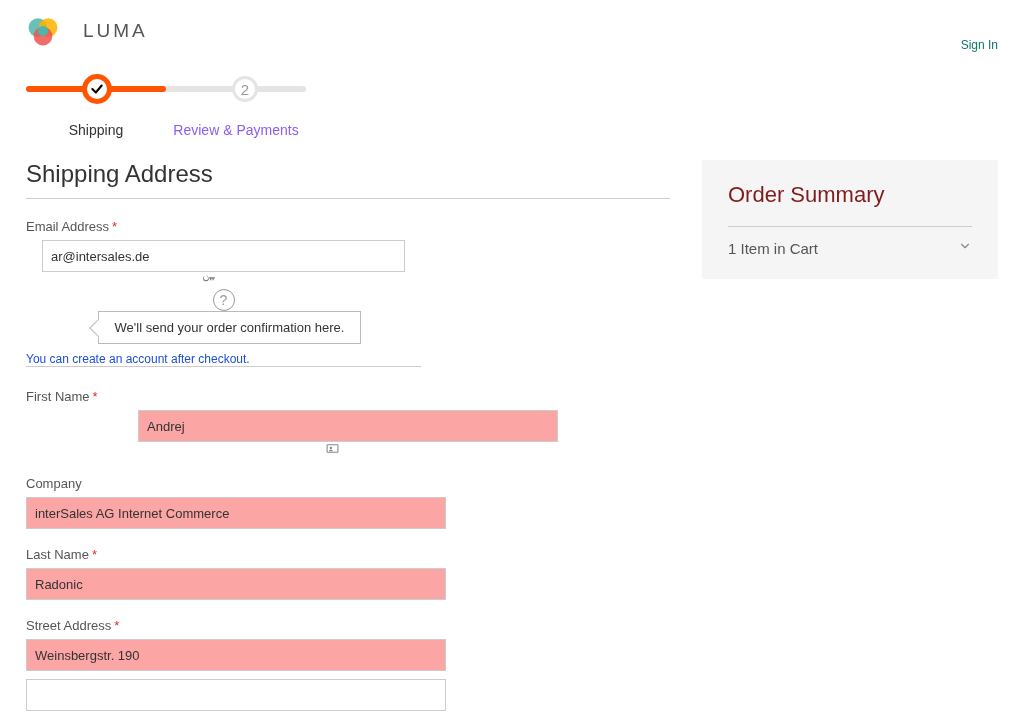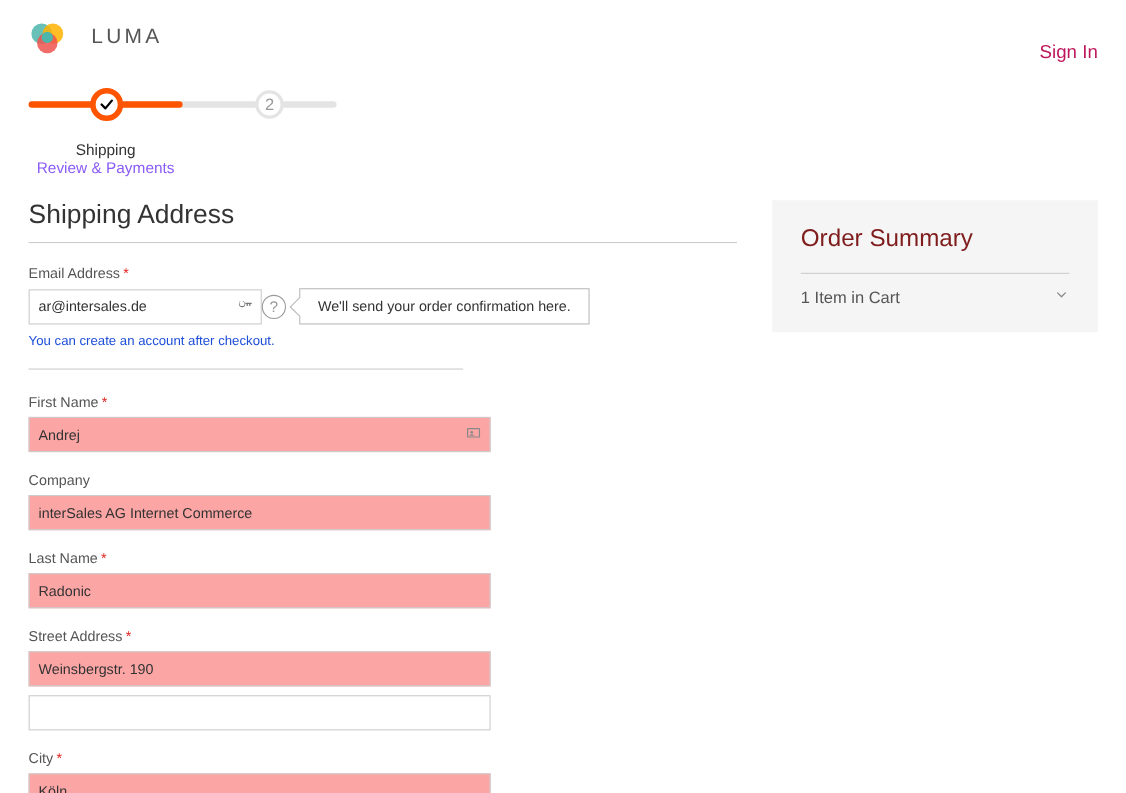--- a/index.html
+++ b/index.html
@@ -21,22 +21,22 @@
   .logo-wrap { display: flex; align-items: center; gap: 23px; }
   .logo-mark { width: 34px; height: 34px; position: relative; }
   .logo-text {
     font-size: 19px;
     font-weight: 400;
     letter-spacing: 3px;
     color: #555;
     font-family: Arial, sans-serif;
   }
   .signin {
-    color: #be185d;
-    font-size: 17px;
+    color: #0f766e;
+    font-size: 12px;
     text-decoration: none;
     margin-top: 28px;
   }
   .progress {
     position: relative;
     height: 40px;
     margin: 14px 26px 0 26px;
     width: 280px;
   }
   .track {
@@ -80,21 +80,20 @@
     color: #999;
     font-size: 15px;
     display: flex;
     align-items: center;
     justify-content: center;
   }
   .step-labels {
     margin: 8px 42px 0 26px;
     width: 280px;
     display: flex;
-    flex-direction: column;
   }
   .step-label1 { width: 140px; text-align: center; color: #333; font-size: 14px; }
   .step-label2 { width: 140px; text-align: center; color: #8b5cf6; font-size: 14px; }
 
   .content {
     display: flex;
     gap: 32px;
     padding: 0 26px;
     margin-top: 22px;
     align-items: flex-start;
@@ -102,21 +101,21 @@
   .main { width: 644px; }
   .page-title {
     font-size: 24px;
     font-weight: 300;
     color: #333;
     padding-bottom: 10px;
     border-bottom: 1px solid #ccc;
     margin-bottom: 20px;
   }
   .field { margin-bottom: 18px; }
-  .field-row { display:flex; align-items: center; gap: 0; }
+  .field-row { display:flex; align-items: center; gap: 0; flex-direction: column; }
   .label {
     display: block;
     font-size: 13px;
     color: #555;
     margin-bottom: 6px;
   }
   .req { color: #e02b27; margin-left: 3px; }
   .input {
     width: 363px;
     height: 32px;
@@ -155,21 +154,21 @@
     content: '';
     position: absolute;
     left: -7px;
     top: 50%;
     transform: translateY(-50%) rotate(45deg);
     width: 12px; height: 12px;
     background: #fff;
     border-left: 1px solid #bbb;
     border-bottom: 1px solid #bbb;
   }
-  .email-block { width: 395px; border-bottom: 1px solid #ccc; padding-bottom: 18px; margin-bottom: 22px; }
+  .email-block { width: 395px; border-bottom: 1px solid #ccc; margin-bottom: 22px; }
   .input.wide { width: 420px; }
   .key-icon {
     position: relative;
     left: -22px;
     color: #888;
     font-size: 14px;
     width: 0;
   }
   .contact-icon {
     position: relative;

